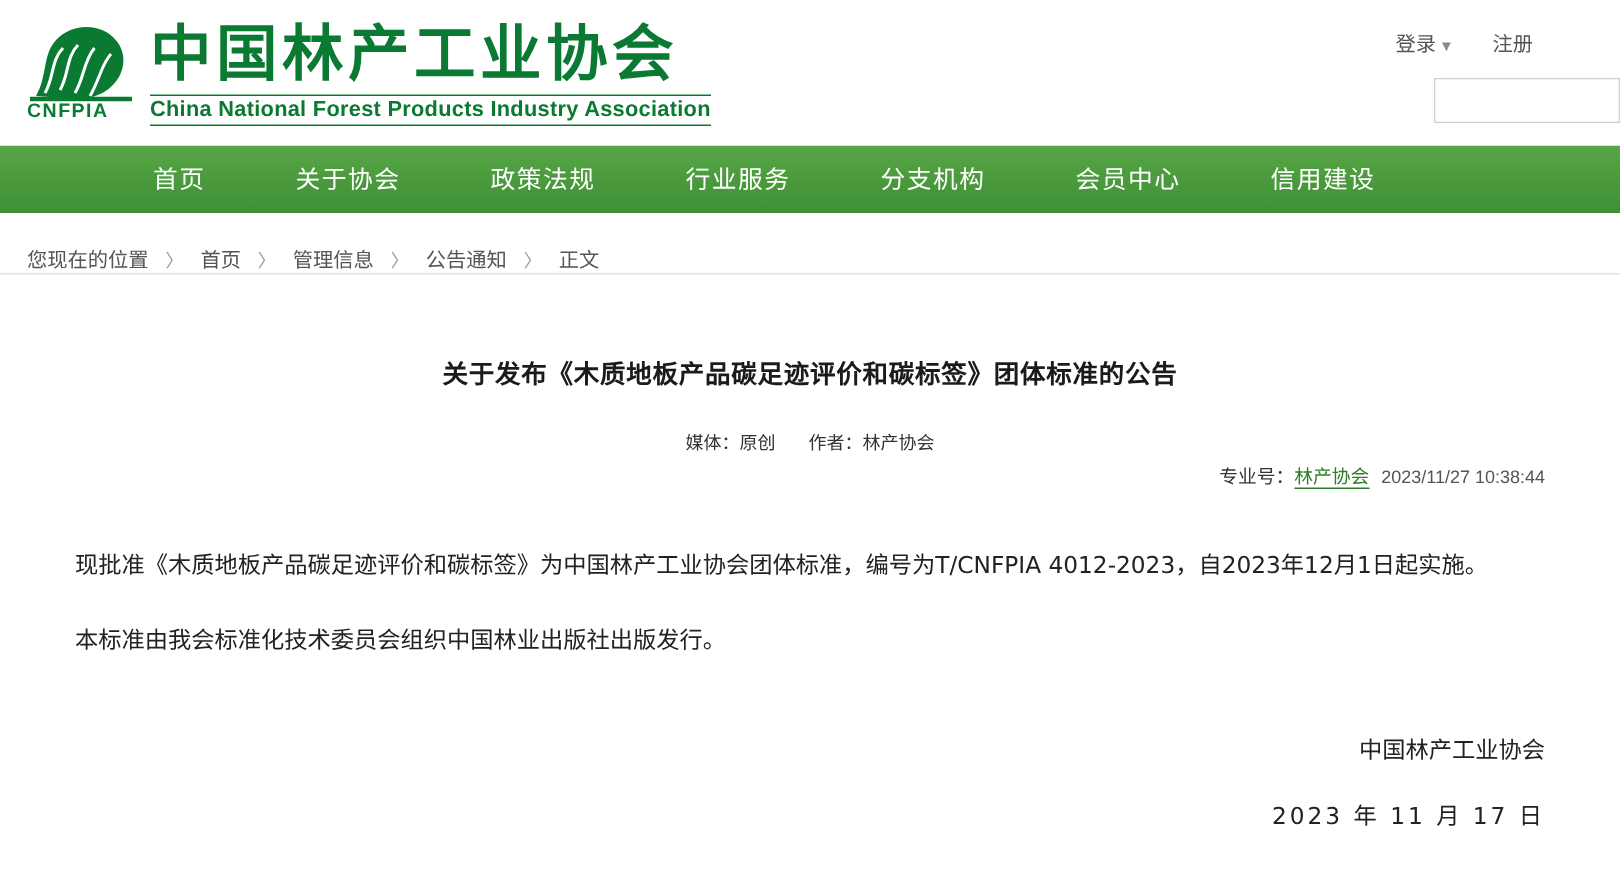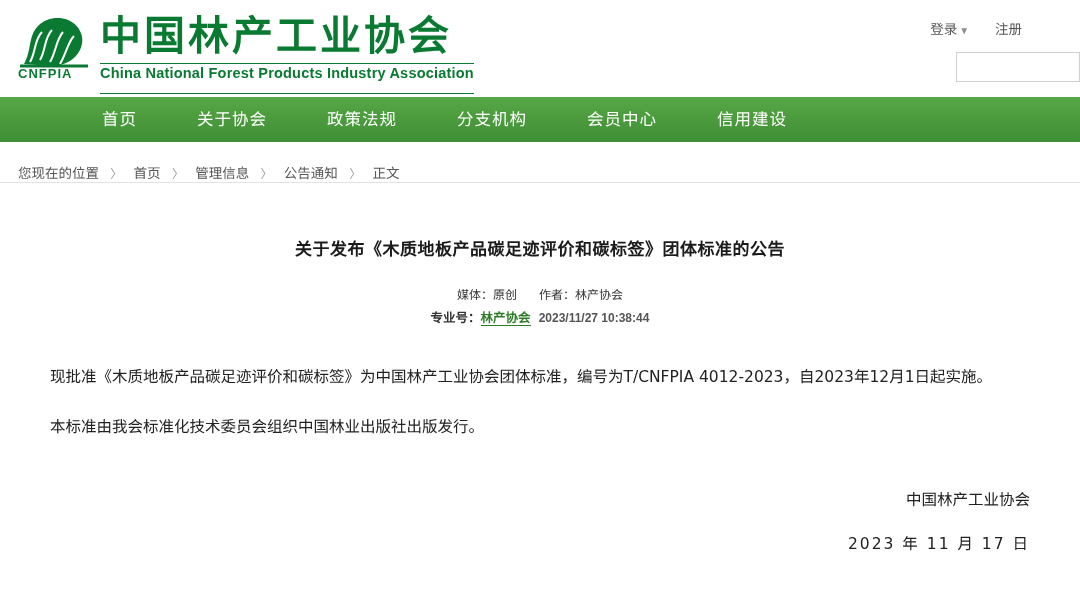--- a/index.html
+++ b/index.html
@@ -63,21 +63,21 @@
     font-family: "DejaVu Sans", sans-serif;
   }
   .logo-text .en {
     font-size: 14.5px;
     font-weight: bold;
     color: #0a7a32;
     letter-spacing: 0.2px;
     margin-top: 3px;
     border-top: 1px solid #0a7a32;
     border-bottom: 1px solid #0a7a32;
-    padding: 1px 0 12px 0;
+    padding: 1px 0 2px 0;
     display: inline-block;
     font-family: "Liberation Sans", sans-serif;
   }
   .top-links {
     position: absolute;
     right: 58px;
     top: 18px;
     font-size: 13.5px;
     color: #555;
   }
@@ -164,26 +164,25 @@
   }
   .meta1 {
     text-align: center;
     font-size: 12px;
     color: #333;
     margin-top: 25px;
     font-family: "DejaVu Sans", sans-serif;
   }
   .meta1 .gap { display: inline-block; width: 22px; }
   .meta2 {
-    text-align: center;
+    text-align: right;
     font-size: 12.5px;
     color: #333;
     margin-top: 5px;
     font-family: "DejaVu Sans", sans-serif;
-    font-weight: bold;
   }
   .meta2 .acct {
     color: #2f7d2a;
     border-bottom: 1px solid #2f7d2a;
     cursor: pointer;
   }
   .meta2 .time {
     color: #555;
     margin-left: 8px;
     font-family: "Liberation Sans", sans-serif;
@@ -244,20 +243,21 @@
 
   <div class="search-box">
     <input type="text" placeholder="" style="">
   </div>
 </div>
 
 <div class="nav">
   <div class="nav-item">首页</div>
   <div class="nav-item">关于协会</div>
   <div class="nav-item">政策法规</div>
+  <div class="nav-item">行业服务</div>
   <div class="nav-item">分支机构</div>
   <div class="nav-item">会员中心</div>
   <div class="nav-item">信用建设</div>
 </div>
 
 <div class="crumb-wrap">
   <div class="crumb">
     <span>您现在的位置</span>
     <span class="sep">〉</span>
     <span class="c-link">首页</span>

